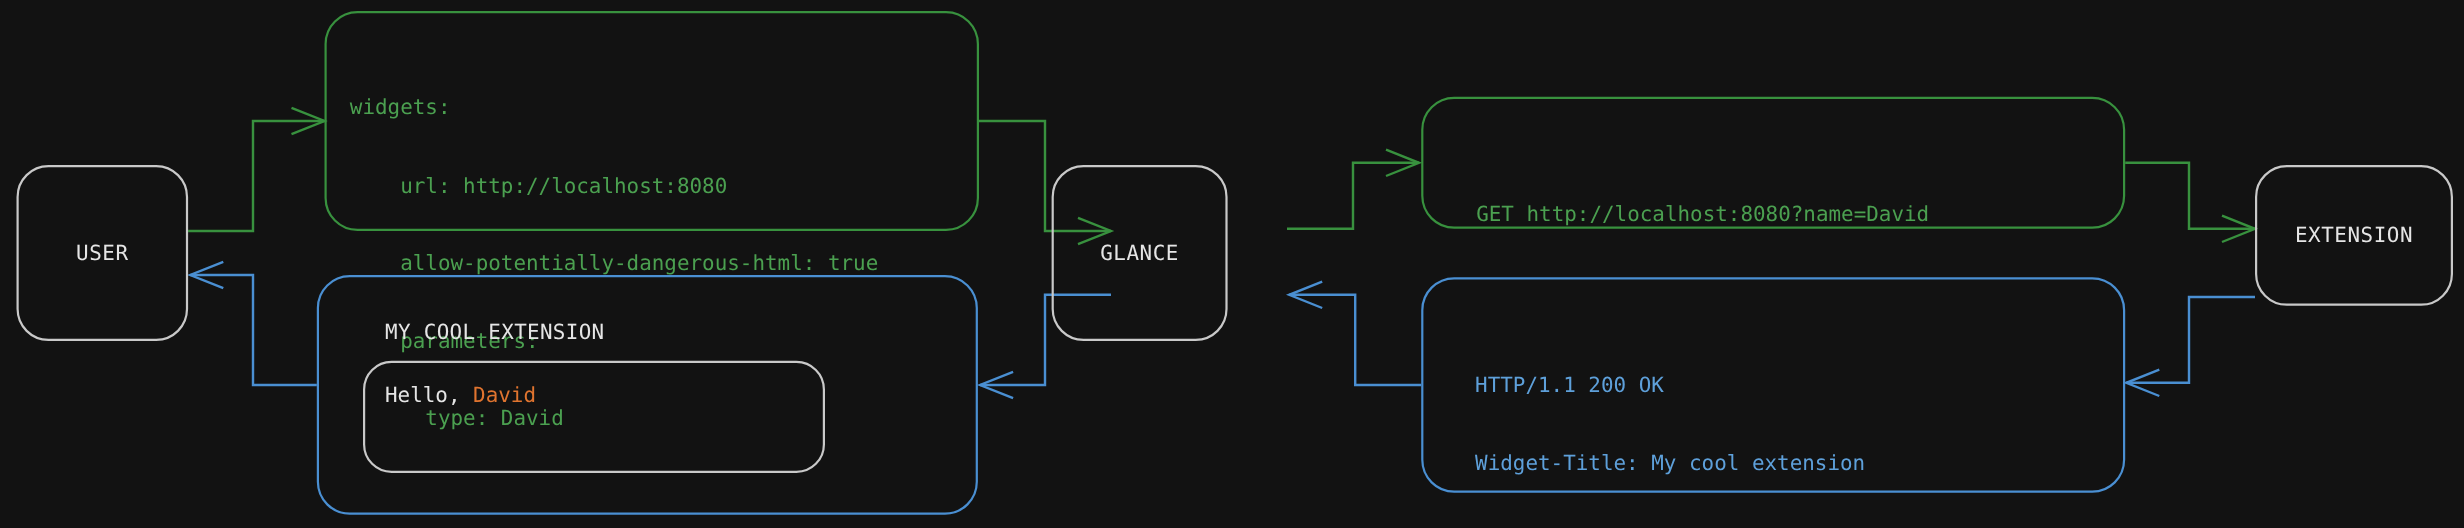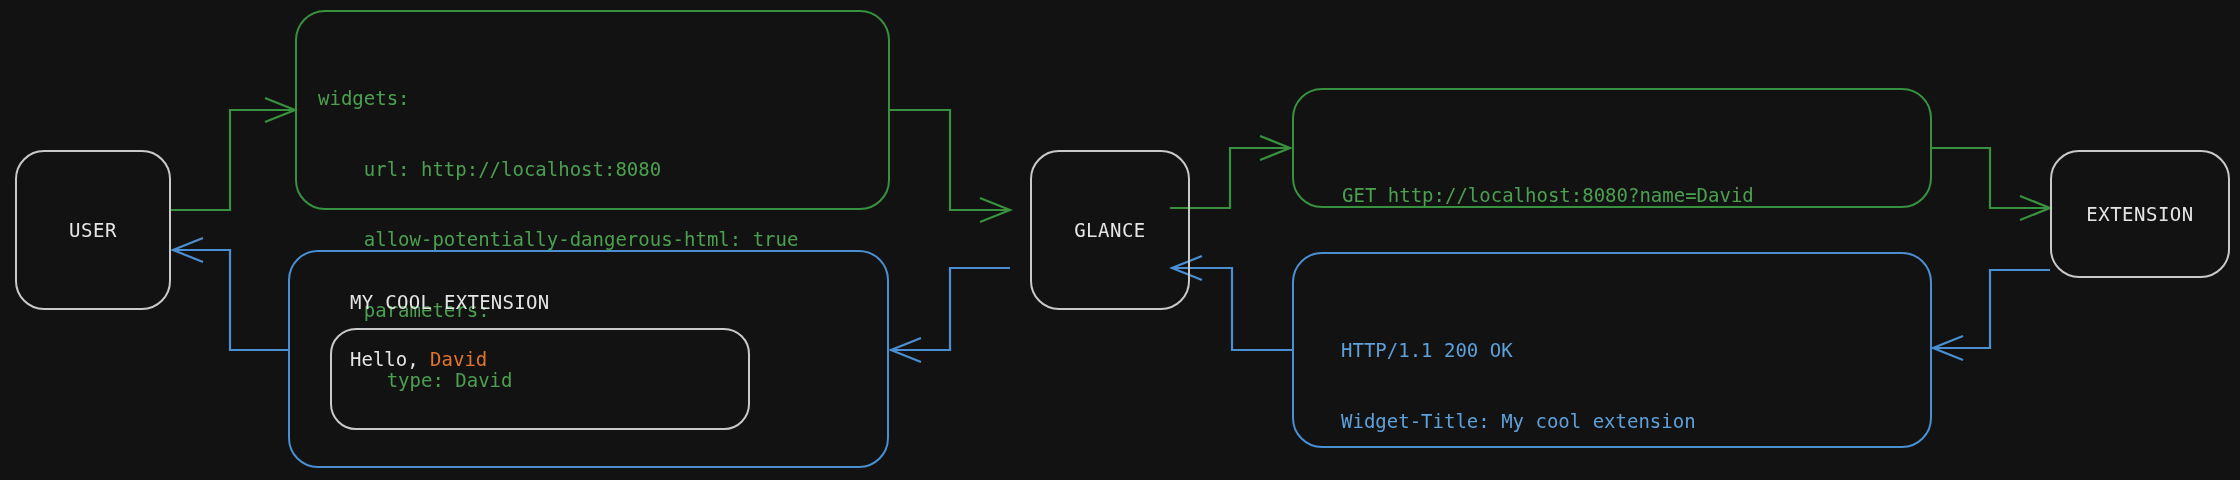--- a/index.html
+++ b/index.html
@@ -101,21 +101,21 @@
     <path class="flow b" d="M 921,338 L 891,350 L 921,362"></path>
 
     <polyline class="flow b" points="288,350 230,350 230,250 173,250"></polyline>
     <path class="flow b" d="M 203,238 L 173,250 L 203,262"></path>
   </svg>
 
   <div class="box node" style="left:15px; top:150px; width:156px; height:160px;">
     <span>USER</span>
   </div>
 
-  <div class="box node" style="left:1030px; top:150px; width:160px; height:160px;">
+  <div class="box node" style="left:956px; top:150px; width:160px; height:160px;">
     <span>GLANCE</span>
   </div>
 
   <div class="box node" style="left:2050px; top:150px; width:180px; height:128px;">
     <span>EXTENSION</span>
   </div>
 
   <div class="box green-box" style="left:295px; top:10px; width:595px; height:200px;"></div>
   <div class="code green-text" style="left:318px; top:40px;">
     <div class="code-line">widgets:</div>

